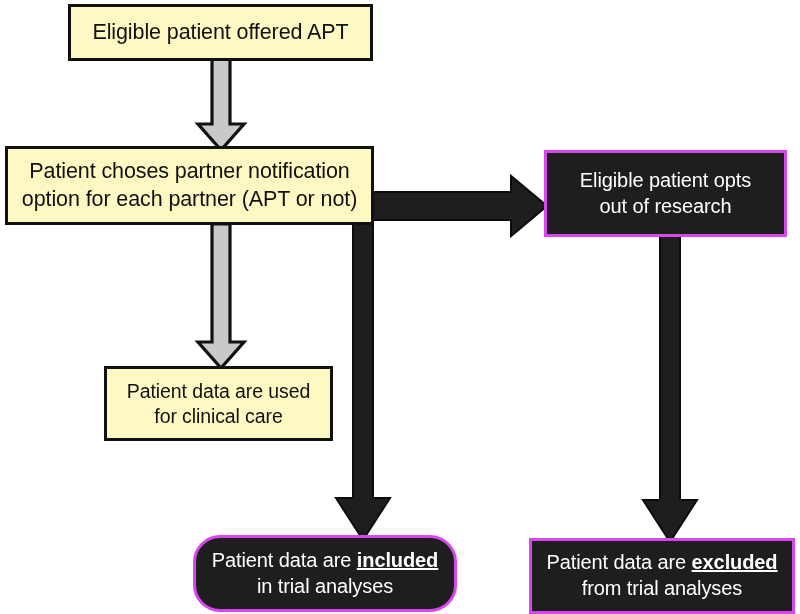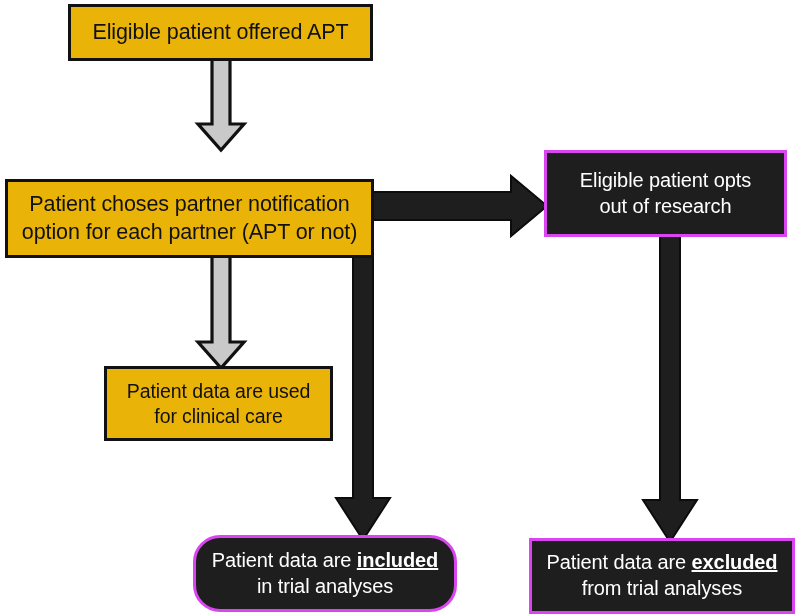--- a/index.html
+++ b/index.html
@@ -31,21 +31,21 @@
     letter-spacing: -0.1px;
     z-index: 3;
   }
   .node .txt {
     display: block;
     width: 100%;
     padding: 0 6px;
   }
 
   .node.grey {
-    background: #eab308;
+    background: #fef9c3;
     border: 3px solid #111111;
     color: #111111;
   }
   .node.dark {
     background: #1e1e1e;
     border: 3px solid #d946ef;
     color: #ffffff;
   }
 
   
@@ -55,21 +55,21 @@
   }
   .arrow svg { display: block; overflow: visible; }
 
   .emph {
     font-weight: bold;
     text-decoration: underline;
   }
 
   
   #box-offered      { left: 68px;  top: 4px;   width: 305px; height: 57px;  font-size: 21.5px; }
-  #box-choses       { left: 5px;   top: 146px; width: 369px; height: 79px;  font-size: 21.5px; margin-top: 33px; }
+  #box-choses       { left: 5px;   top: 146px; width: 369px; height: 79px;  font-size: 21.5px; }
   #box-optsout      { left: 544px; top: 150px; width: 243px; height: 87px;  font-size: 20px;   }
   #box-clinicalcare { left: 104px; top: 366px; width: 229px; height: 75px;  font-size: 19.5px; }
   #box-included     { left: 193px; top: 535px; width: 264px; height: 77px;  font-size: 20px; border-radius: 27px;   }
   #box-excluded     { left: 529px; top: 538px; width: 266px; height: 76px;  font-size: 20px;   }
 
   #arrow-offered-to-choses   { left: 198px; top: 58px;  }
   #arrow-choses-to-care      { left: 198px; top: 224px; }
   #arrow-choses-to-optsout   { left: 371px; top: 176px; }
   #arrow-choses-to-included  { left: 336px; top: 224px; }
   #arrow-optsout-to-excluded { left: 643px; top: 234px; }

